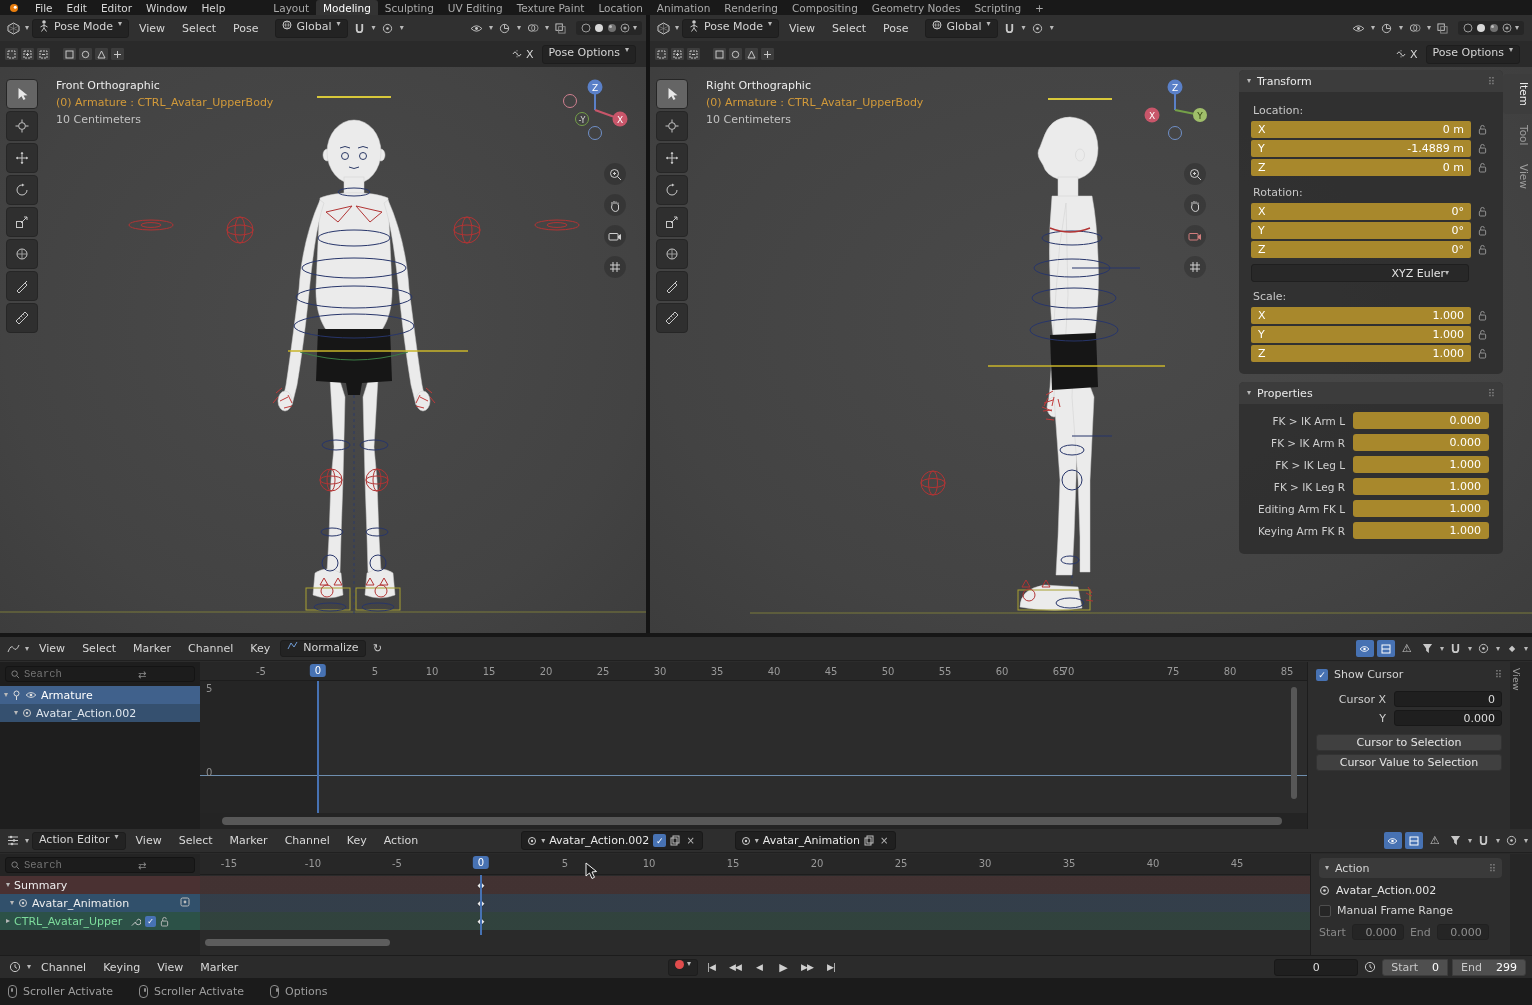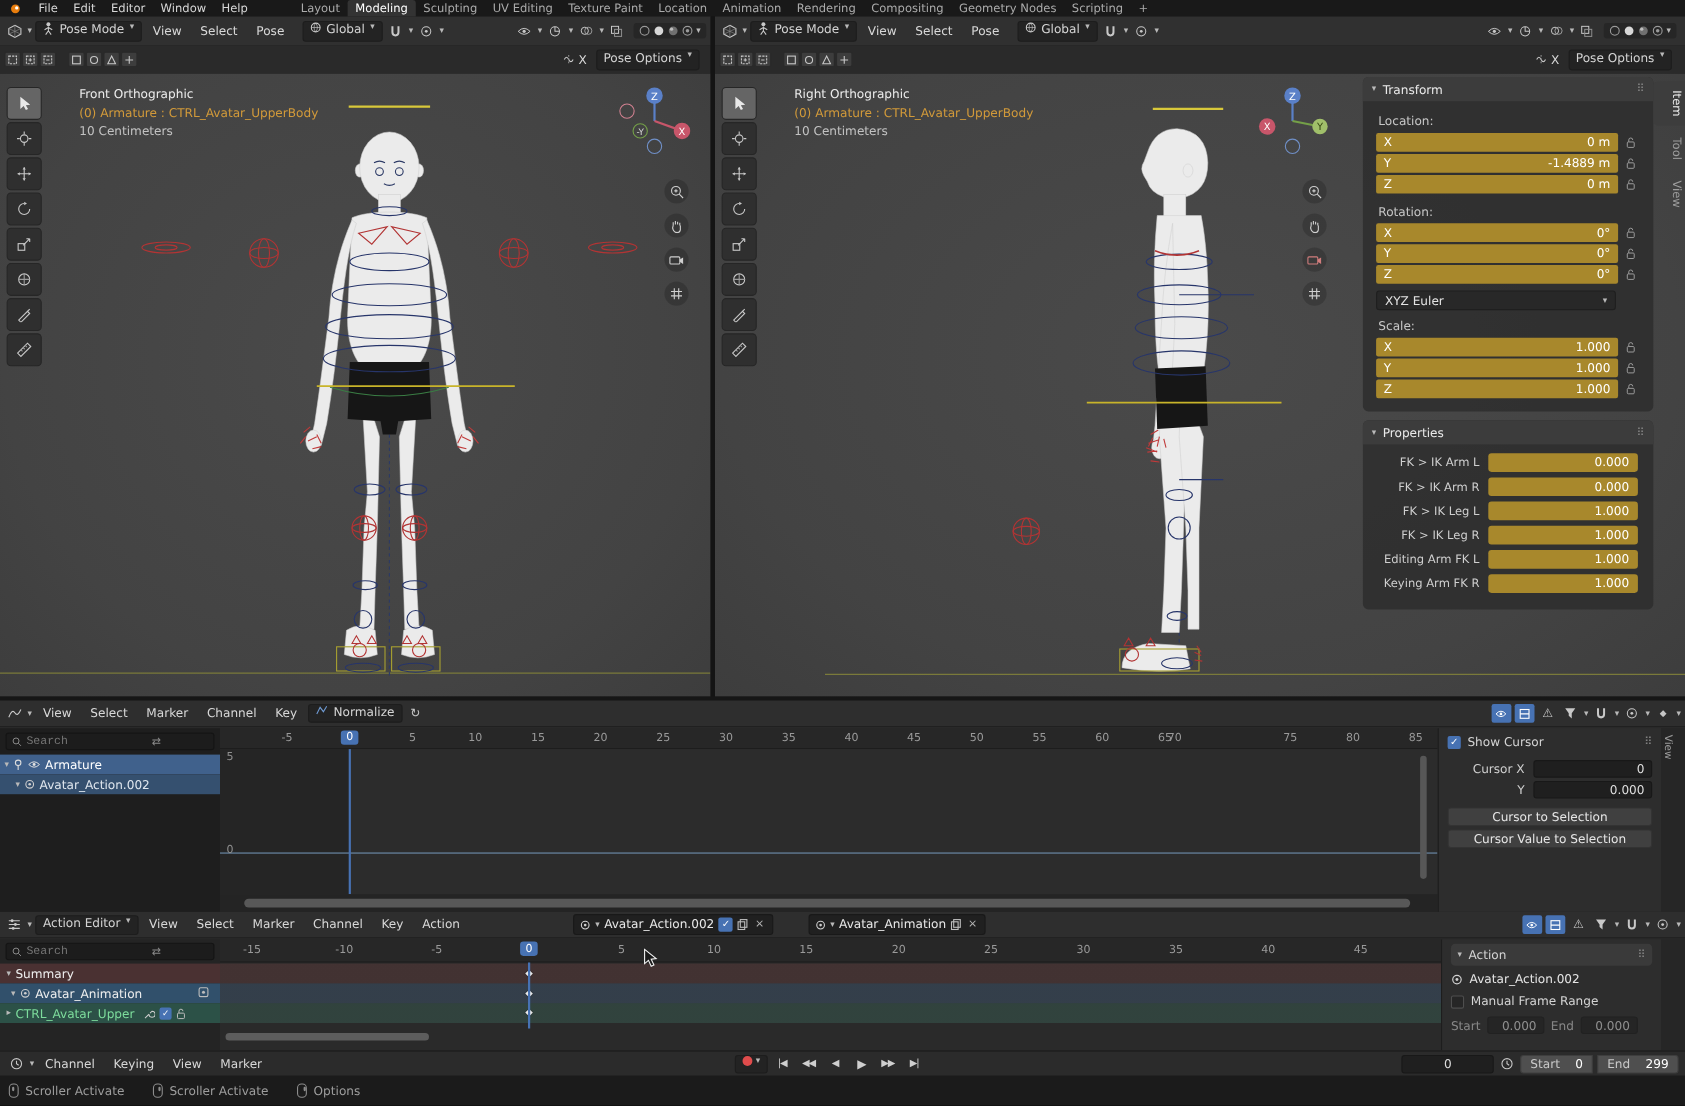--- a/index.html
+++ b/index.html
@@ -12,42 +12,42 @@
   .pill{background:#232323;border:1px solid #1d1d1d;border-radius:3px;height:19px;display:flex;align-items:flex-start;gap:5px;padding:0 6px;white-space:nowrap}
   .chev{font-size:8px;color:#b9b9b9;line-height:1}
   .ibtn{width:18px;height:17px;display:flex;align-items:center;justify-content:center;color:#c6c6c6;border-radius:2px}
   .ibtn.blue{background:#4772b3;color:#fff}
   .ehead{background:#303030;display:flex;align-items:center;padding:0 4px}
   .vph2{background:#2a2a2a;display:flex;align-items:center;padding:0 4px}
   .sq{width:15px;height:14px;background:#3d3d3d;border:1px solid #2a2a2a;border-radius:2px;margin-right:1px;display:flex;align-items:center;justify-content:center}
   .sq svg{display:block}
   
   .canvas{background:radial-gradient(ellipse at 50% 45%, #4a4a4a 0%, #434343 70%, #3d3d3d 100%);overflow:hidden}
-  .overlaytext{position:absolute;left:72px;top:10px;line-height:17px;pointer-events:none}
+  .overlaytext{position:absolute;left:56px;top:10px;line-height:17px;pointer-events:none}
   .ovtitle{color:#ececec}
   .ovsub{color:#d29a3a}
   .ovscale{color:#c2c2c2}
   
   .vtools{position:absolute;left:6px;top:12px;width:34px;display:flex;flex-direction:column;gap:2px}
   .tool{width:32px;height:30px;background:#2f2f2f;border:1px solid #262626;border-radius:4px;display:flex;align-items:center;justify-content:center}
   .tool.active{background:#656565}
   .tool svg{display:block}
   
   .navicons{position:absolute;display:flex;flex-direction:column;gap:9px;align-items:center}
   .navic{width:22px;height:22px;border-radius:50%;background:rgba(0,0,0,.18);display:flex;align-items:center;justify-content:center}
   
   .panel{background:rgba(48,48,48,.96);border-radius:5px;margin-bottom:8px;overflow:hidden}
   .panel-h{height:22px;background:#3c3c3c;display:flex;align-items:center;gap:6px;padding:0 8px;color:#eaeaea}
   .grip{margin-left:auto;color:#808080;font-size:10px}
   .panel-b{padding:8px 10px 10px 12px}
   .seclab{color:#c7c7c7;margin:4px 0 4px 2px}
   .frow{display:flex;align-items:center;height:17px;margin-bottom:2px}
   .gold{flex:1;background:#a8882c;border-radius:2px;height:17px;display:flex;align-items:center;justify-content:space-between;padding:0 7px;color:#fff}
   .lockc{width:22px;display:flex;justify-content:center;color:#9c9c9c}
-  .dropfield{background:#282828;border:1px solid #1f1f1f;border-radius:3px;height:18px;display:flex;align-items:center;justify-content:space-between;padding:0 7px;margin:6px 24px 8px 0;color:#e3e3e3}
+  .dropfield{background:#282828;border:1px solid #1f1f1f;border-radius:3px;height:18px;display:flex;align-items:center;justify-content:flex-end;padding:0 19px;margin:6px 24px 8px 0;color:#e3e3e3}
   .prow{display:flex;align-items:center;height:17px;margin-bottom:5px}
   .plabel{width:102px;text-align:right;padding-right:8px;color:#cfcfcf;font-size:10.5px;white-space:nowrap}
   .pgold{flex:1;background:#a8882c;border-radius:3px;height:17px;line-height:17px;text-align:right;padding:0 8px;color:#fff}
   .vtabs{position:absolute;left:1503px;top:74px;width:29px;display:flex;flex-direction:column;gap:3px}
   .vtab{writing-mode:vertical-rl;padding:8px 2px;color:#9d9d9d;text-align:center;font-size:10.5px;border-radius:4px 0 0 4px}
   .vtab.active{background:#3d3d3d;color:#f0f0f0}
   
   .rtick{position:absolute;top:4px;transform:translateX(-50%);color:#9a9a9a;font-size:10px}
   .framebadge{position:absolute;transform:translateX(-50%);background:#4772b3;color:#fff;border-radius:3px;padding:1px 5px;font-size:10px;top:2px}
   .chanrow{height:18px;display:flex;align-items:center;gap:4px;padding:0 4px;white-space:nowrap}

